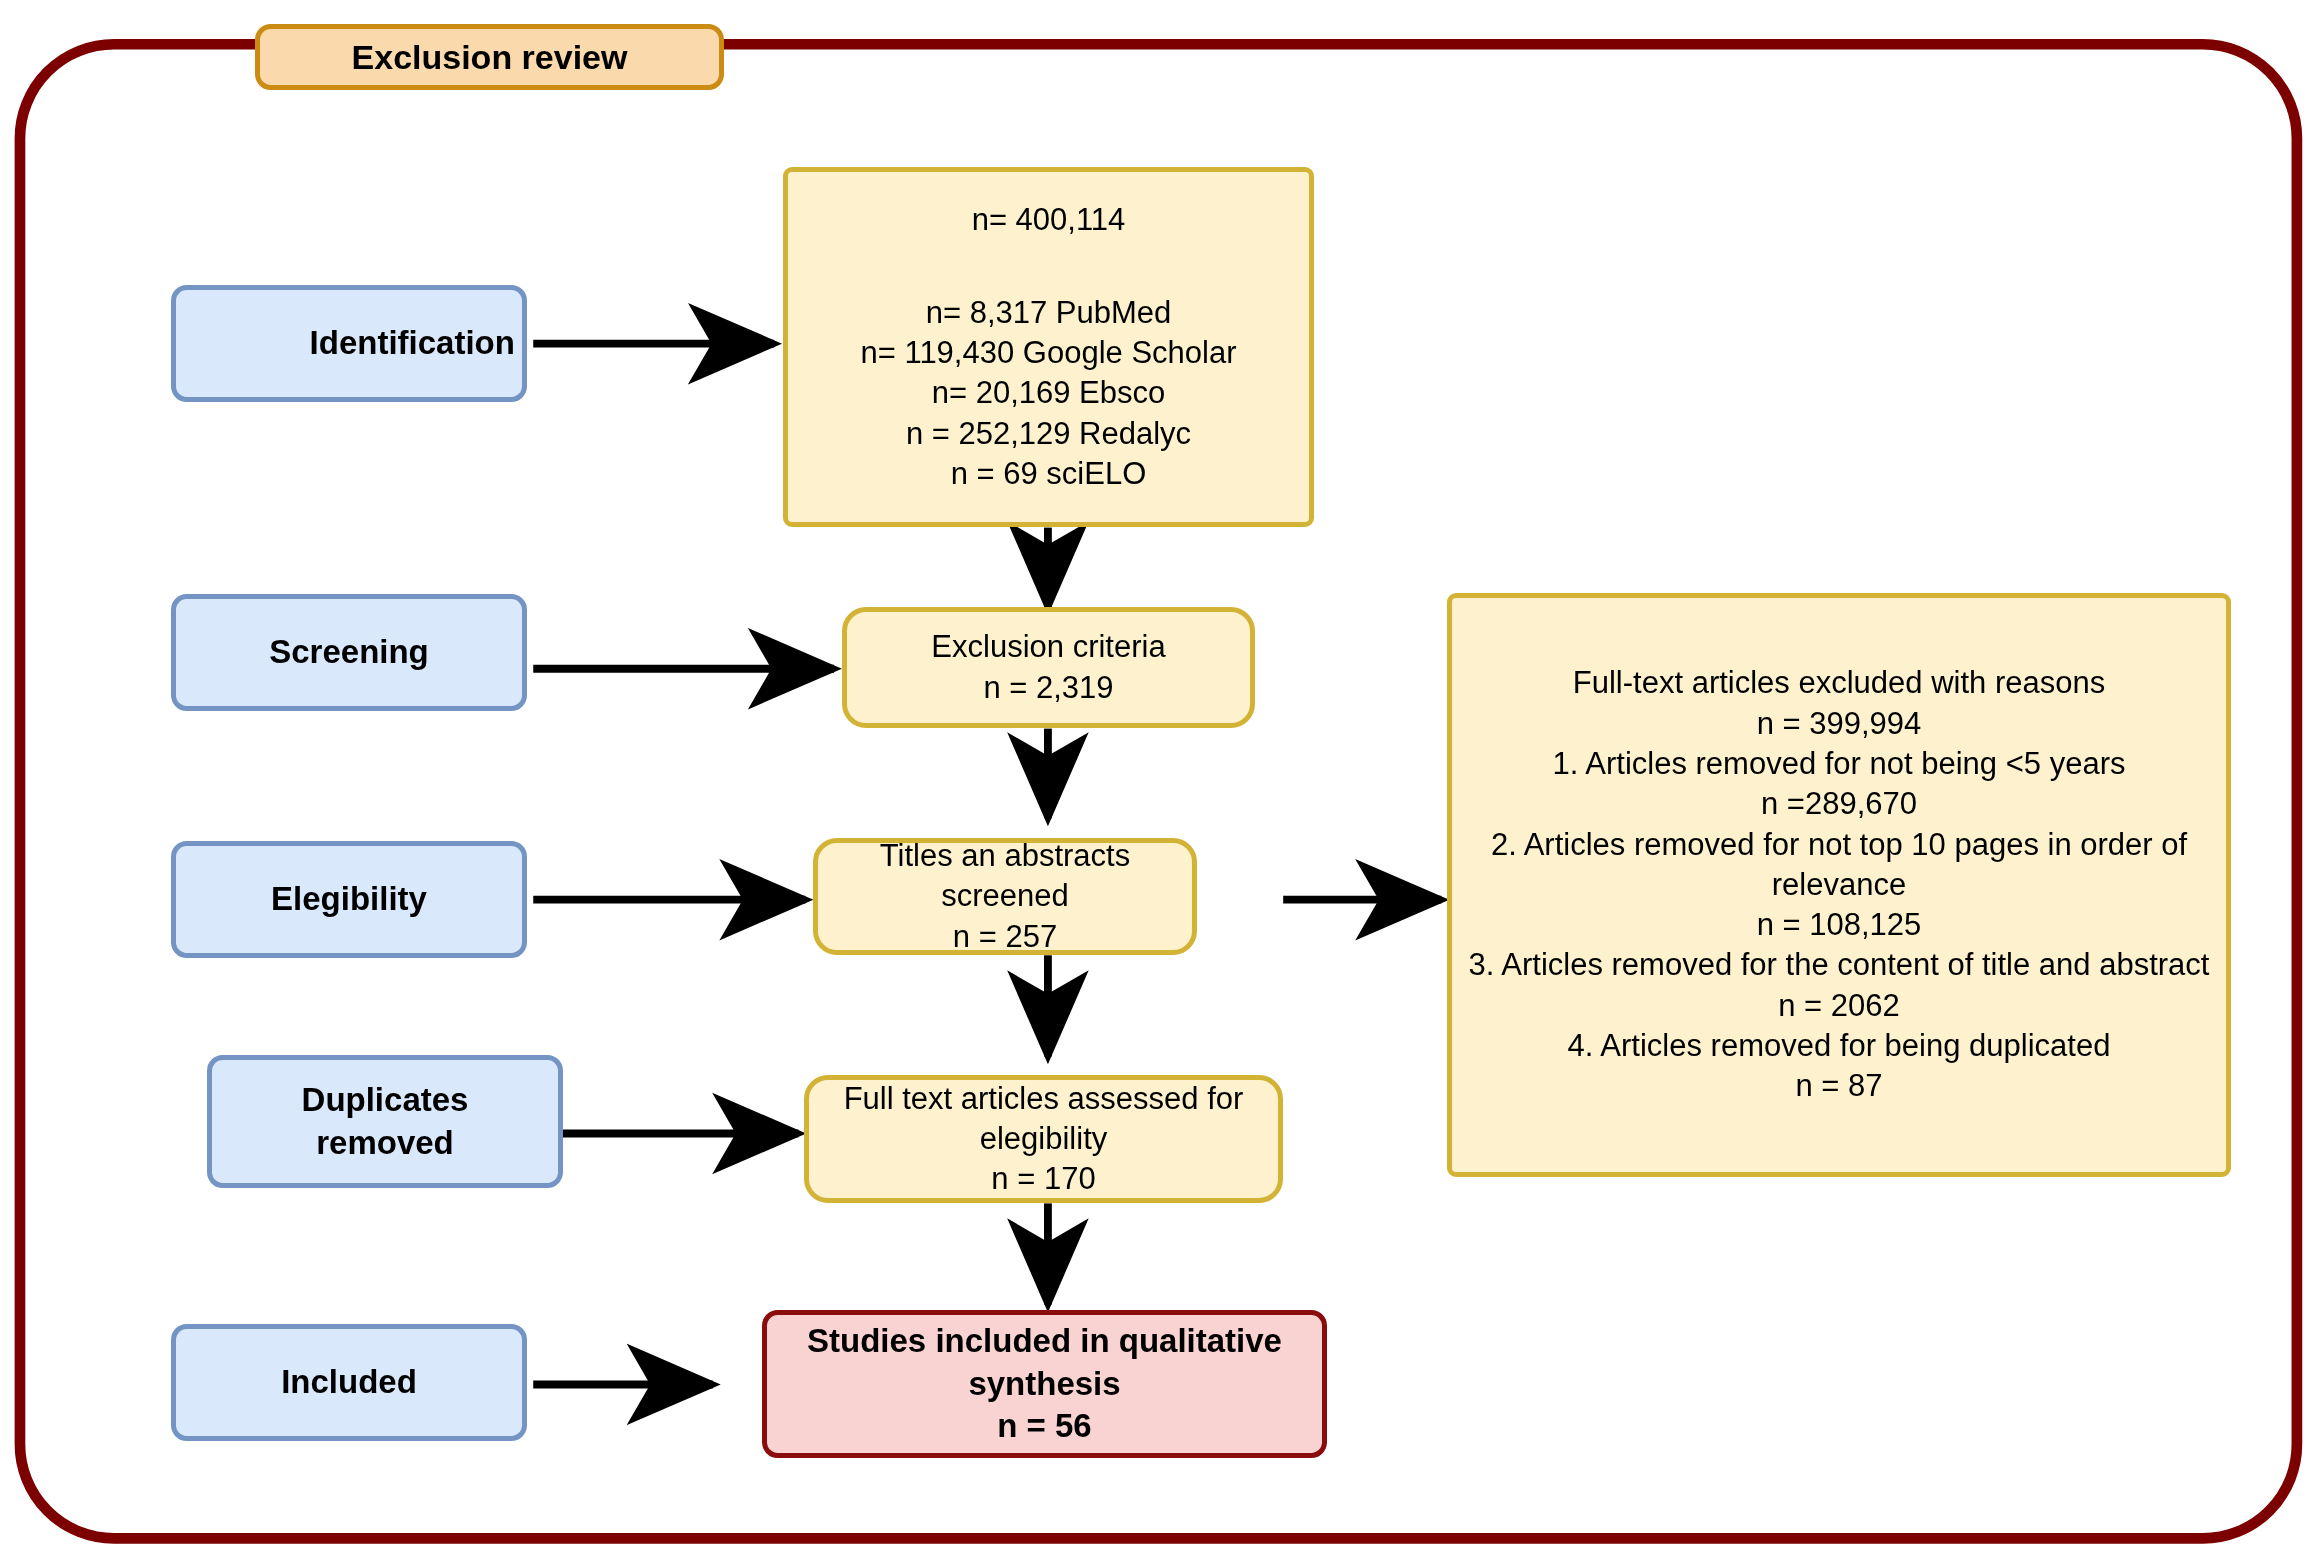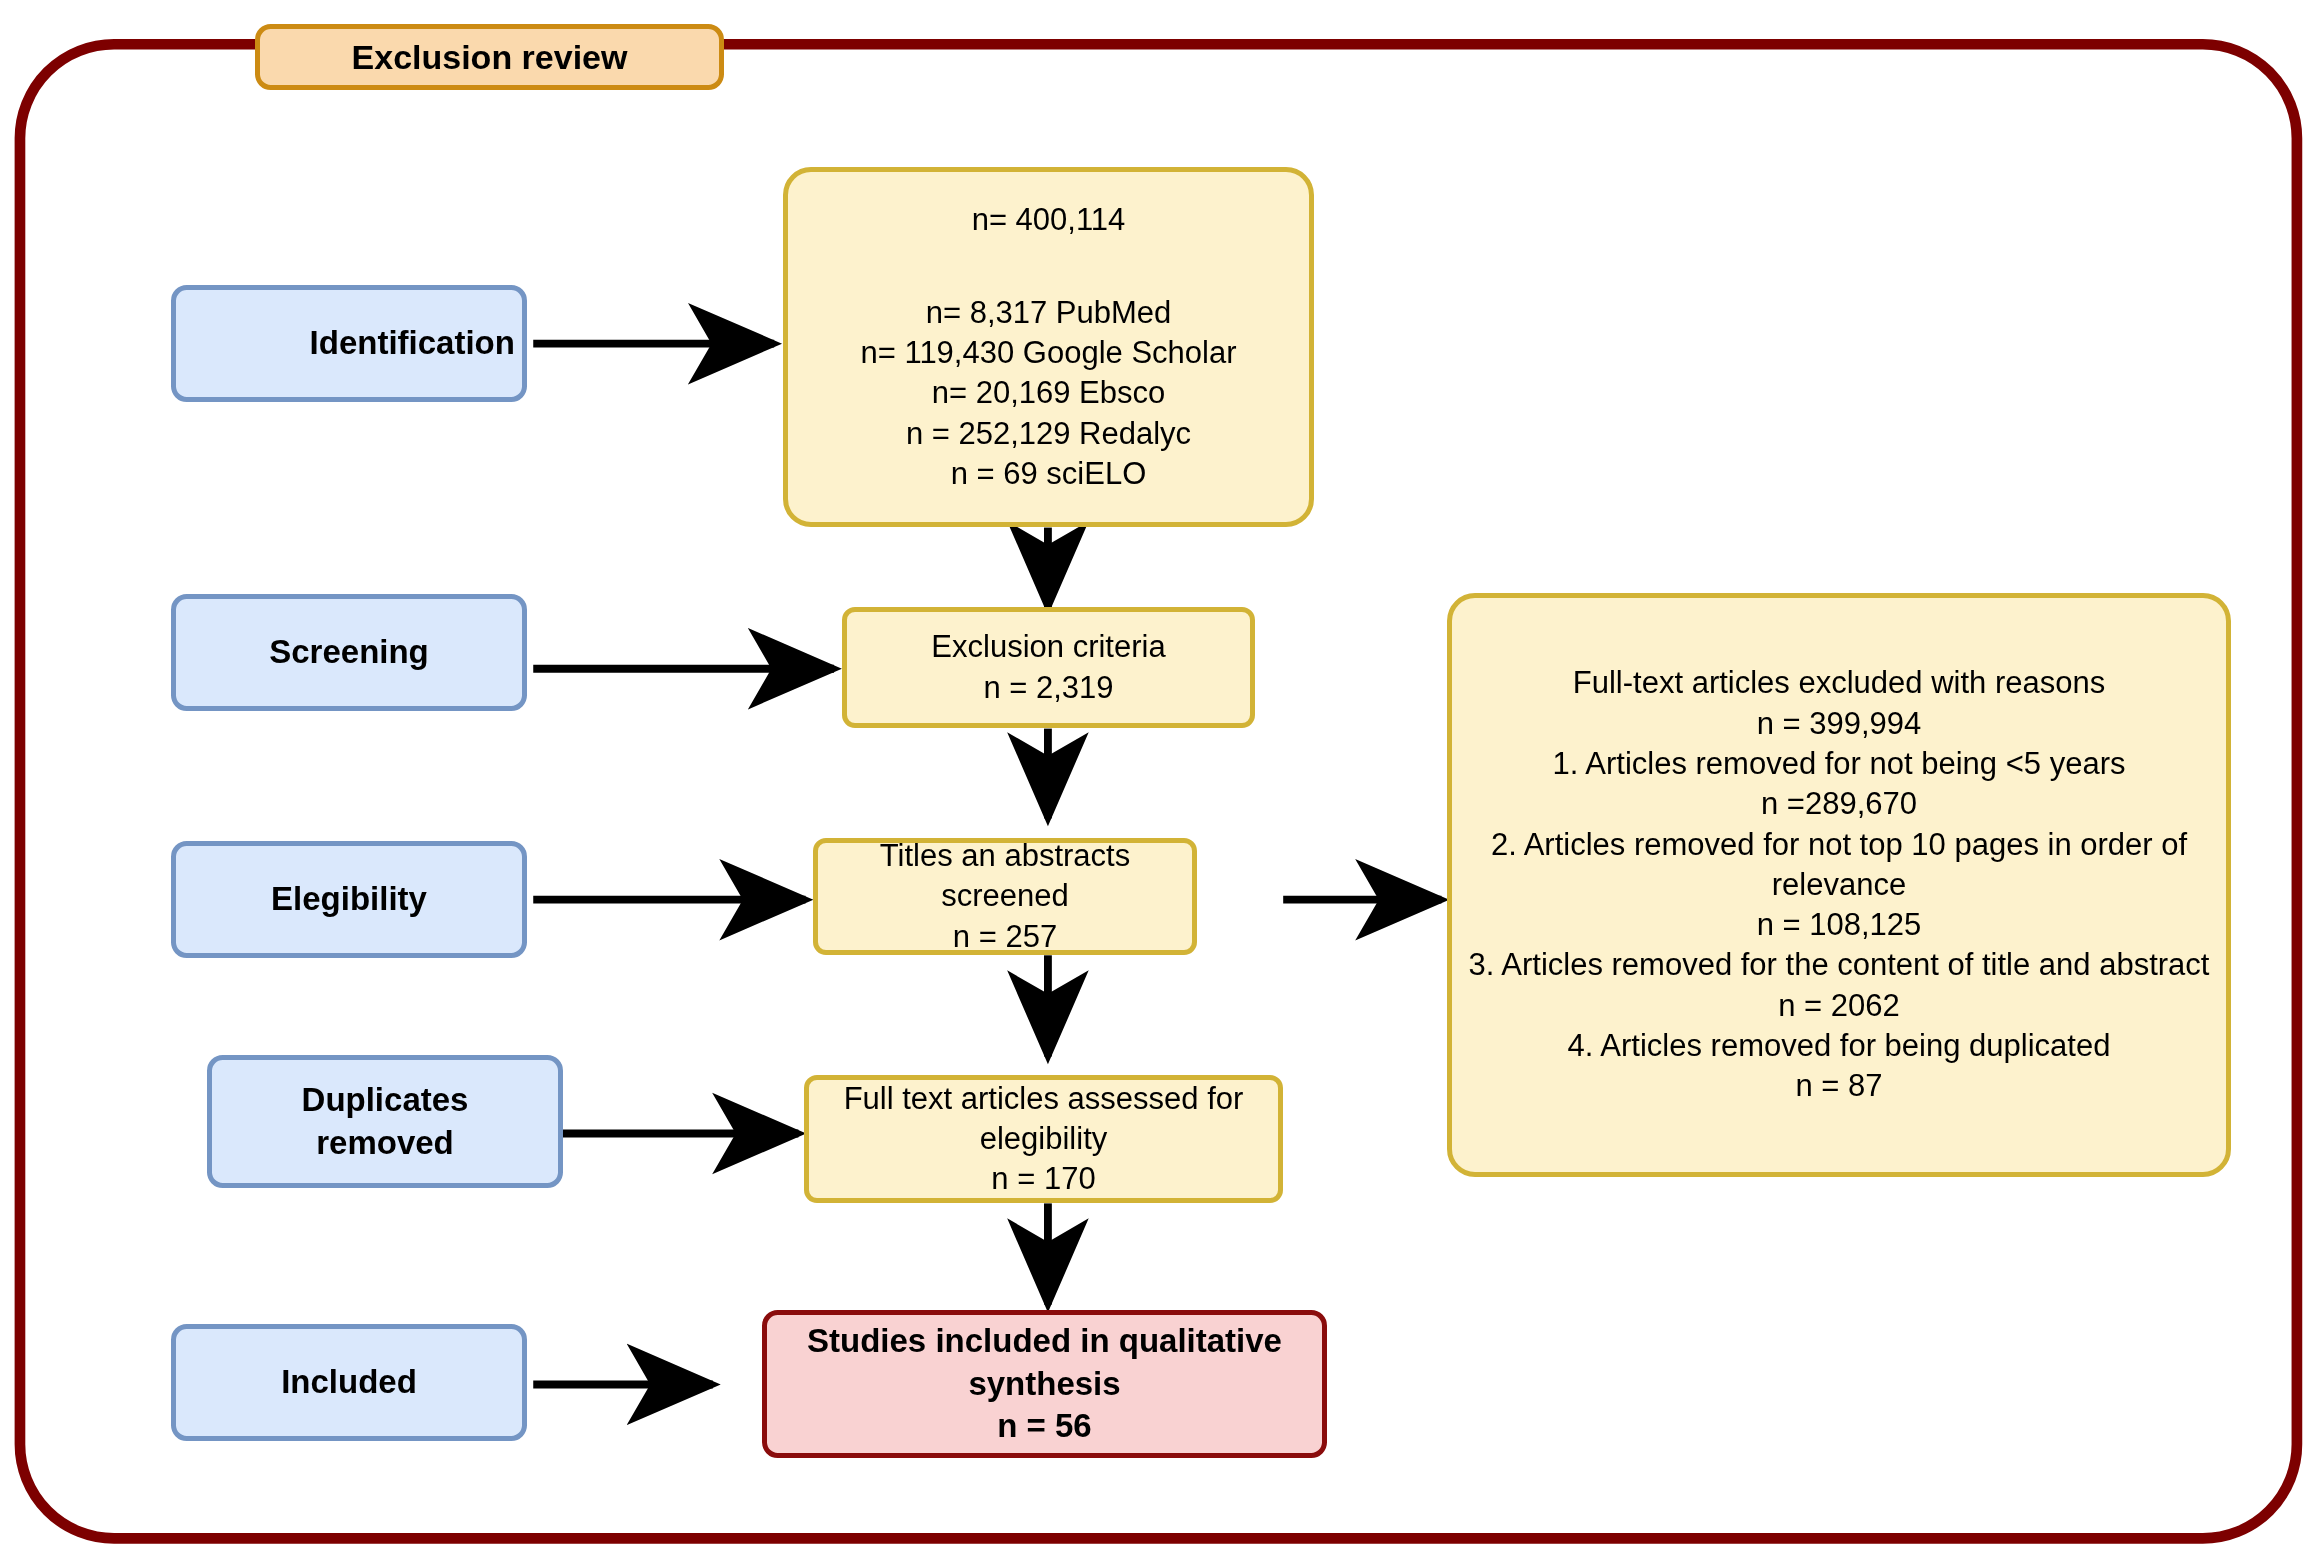--- a/index.html
+++ b/index.html
@@ -56,25 +56,25 @@
     border: 5px solid #7495c4;
     border-radius: 15.7px;
     font-size: 33px;
     font-weight: bold;
   }
 
   
   .chip-data {
     background: #fdf2cd;
     border: 5px solid #d2b336;
-    border-radius: 13px;
+    border-radius: 24px;
     font-size: 31px;
     font-weight: normal;
   }
-  .chip-data.big { border-radius: 28px; }
+  .chip-data.big { border-radius: 9px; }
 
   
   .chip-final {
     background: #f9d2d2;
     border: 5px solid #8a0c0c;
     border-radius: 15.7px;
     font-size: 33px;
     font-weight: bold;
   }
 

